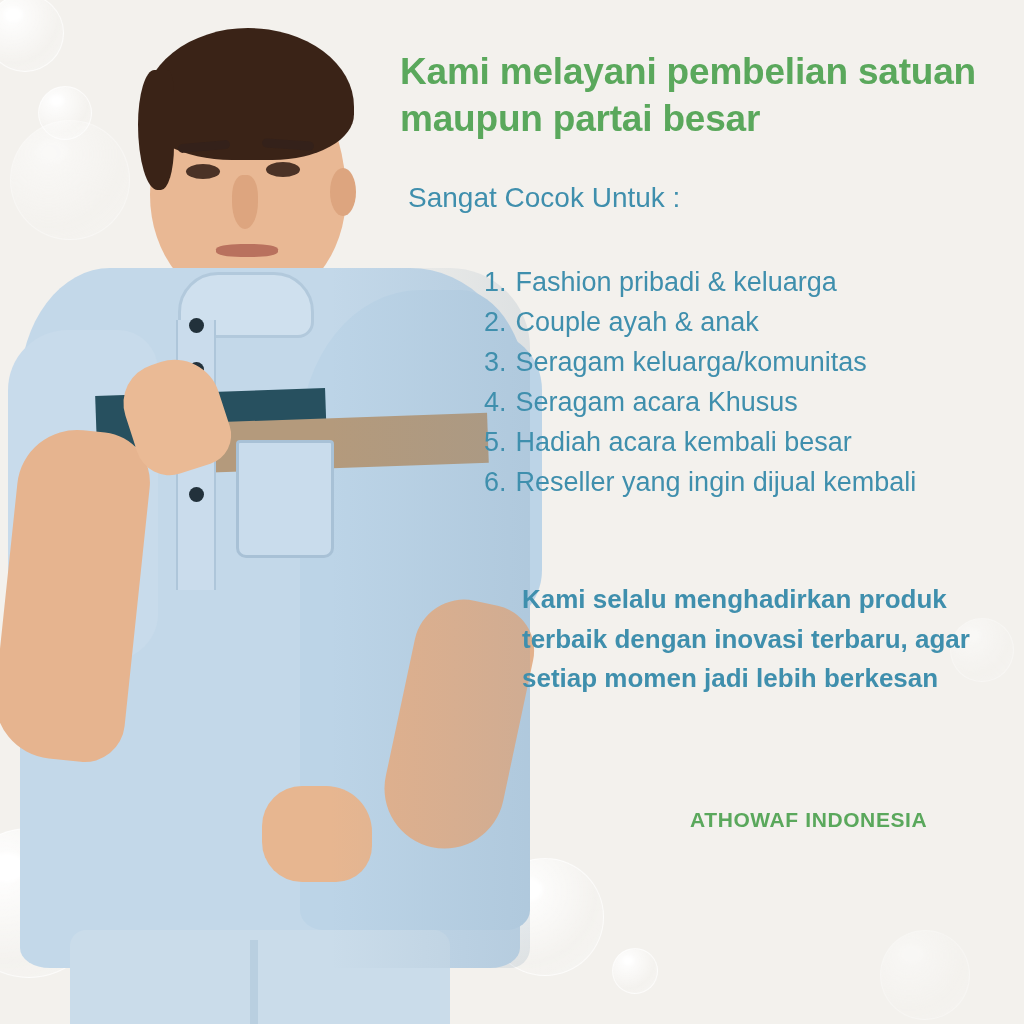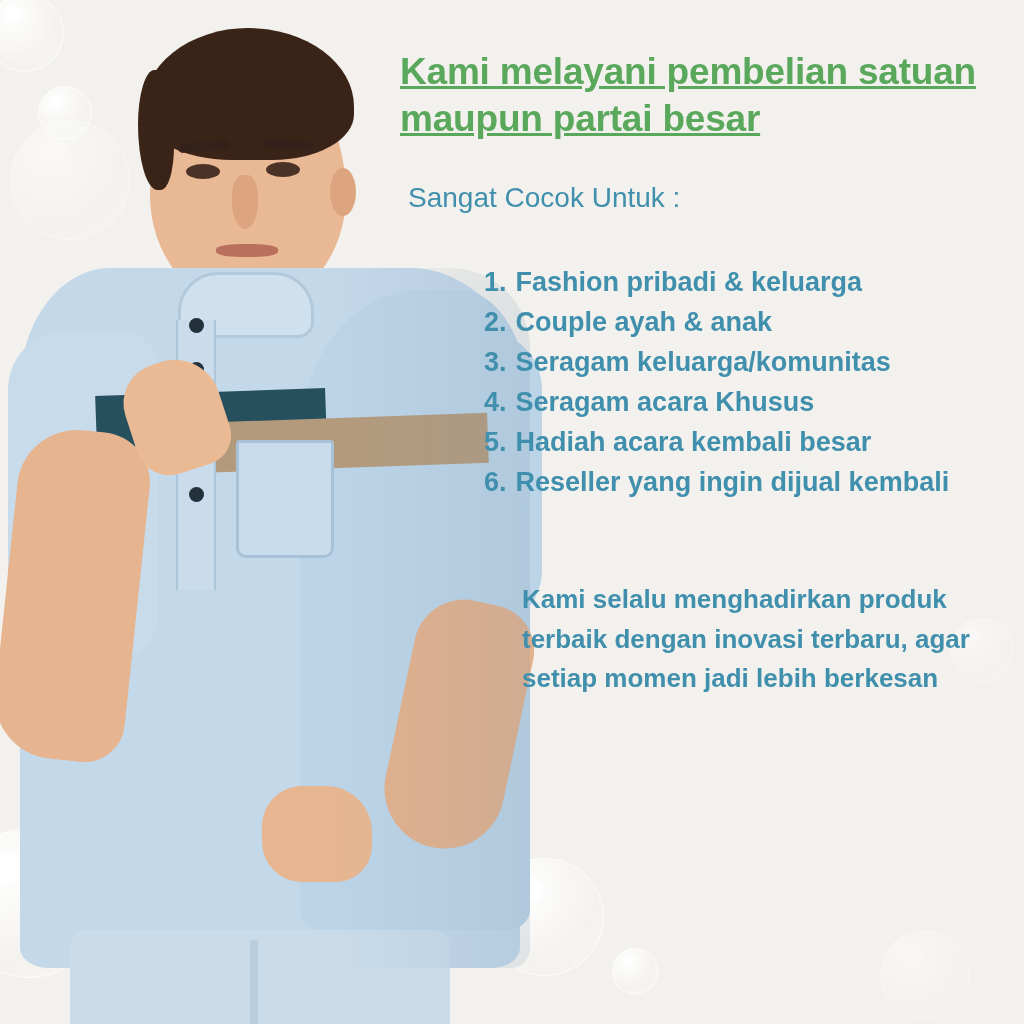--- a/index.html
+++ b/index.html
@@ -213,37 +213,36 @@
   }
   .headline {
     position: absolute;
     left: 8px; top: 48px;
     width: 620px;
     color: #5aa85c;
     font-size: 37px;
     font-weight: bold;
     line-height: 1.28;
     letter-spacing: -0.2px;
-    text-decoration: underline;
   }
   .subhead {
     position: absolute;
     left: 16px; top: 182px;
     color: #3f8fad;
     font-size: 28px;
     font-weight: normal;
   }
   .bullets {
     position: absolute;
     left: 92px; top: 262px;
     width: 540px;
     color: #3f8fad;
     font-size: 27px;
     line-height: 40px;
-    font-weight: 700;
+    font-weight: 400;
   }
   .bullets li {
     list-style: none;
     white-space: nowrap;
   }
   .bullets li span.num { margin-right: 9px; }
   .closing {
     position: absolute;
     left: 130px; top: 580px;
     width: 500px;
@@ -318,14 +317,15 @@
     <ul class="bullets">
       <li><span class="num">1.</span><span>Fashion pribadi &amp; keluarga</span></li>
       <li><span class="num">2.</span><span>Couple ayah &amp; anak</span></li>
       <li><span class="num">3.</span><span>Seragam keluarga/komunitas</span></li>
       <li><span class="num">4.</span><span>Seragam acara Khusus</span></li>
       <li><span class="num">5.</span><span>Hadiah acara kembali besar</span></li>
       <li><span class="num">6.</span><span>Reseller yang ingin dijual kembali</span></li>
     </ul>
 
     <div class="closing">Kami selalu menghadirkan produk terbaik dengan inovasi terbaru, agar setiap momen jadi lebih berkesan</div>
+    <div class="brand">ATHOWAF INDONESIA</div>
   </div>
 </div>
 
 </body></html>

